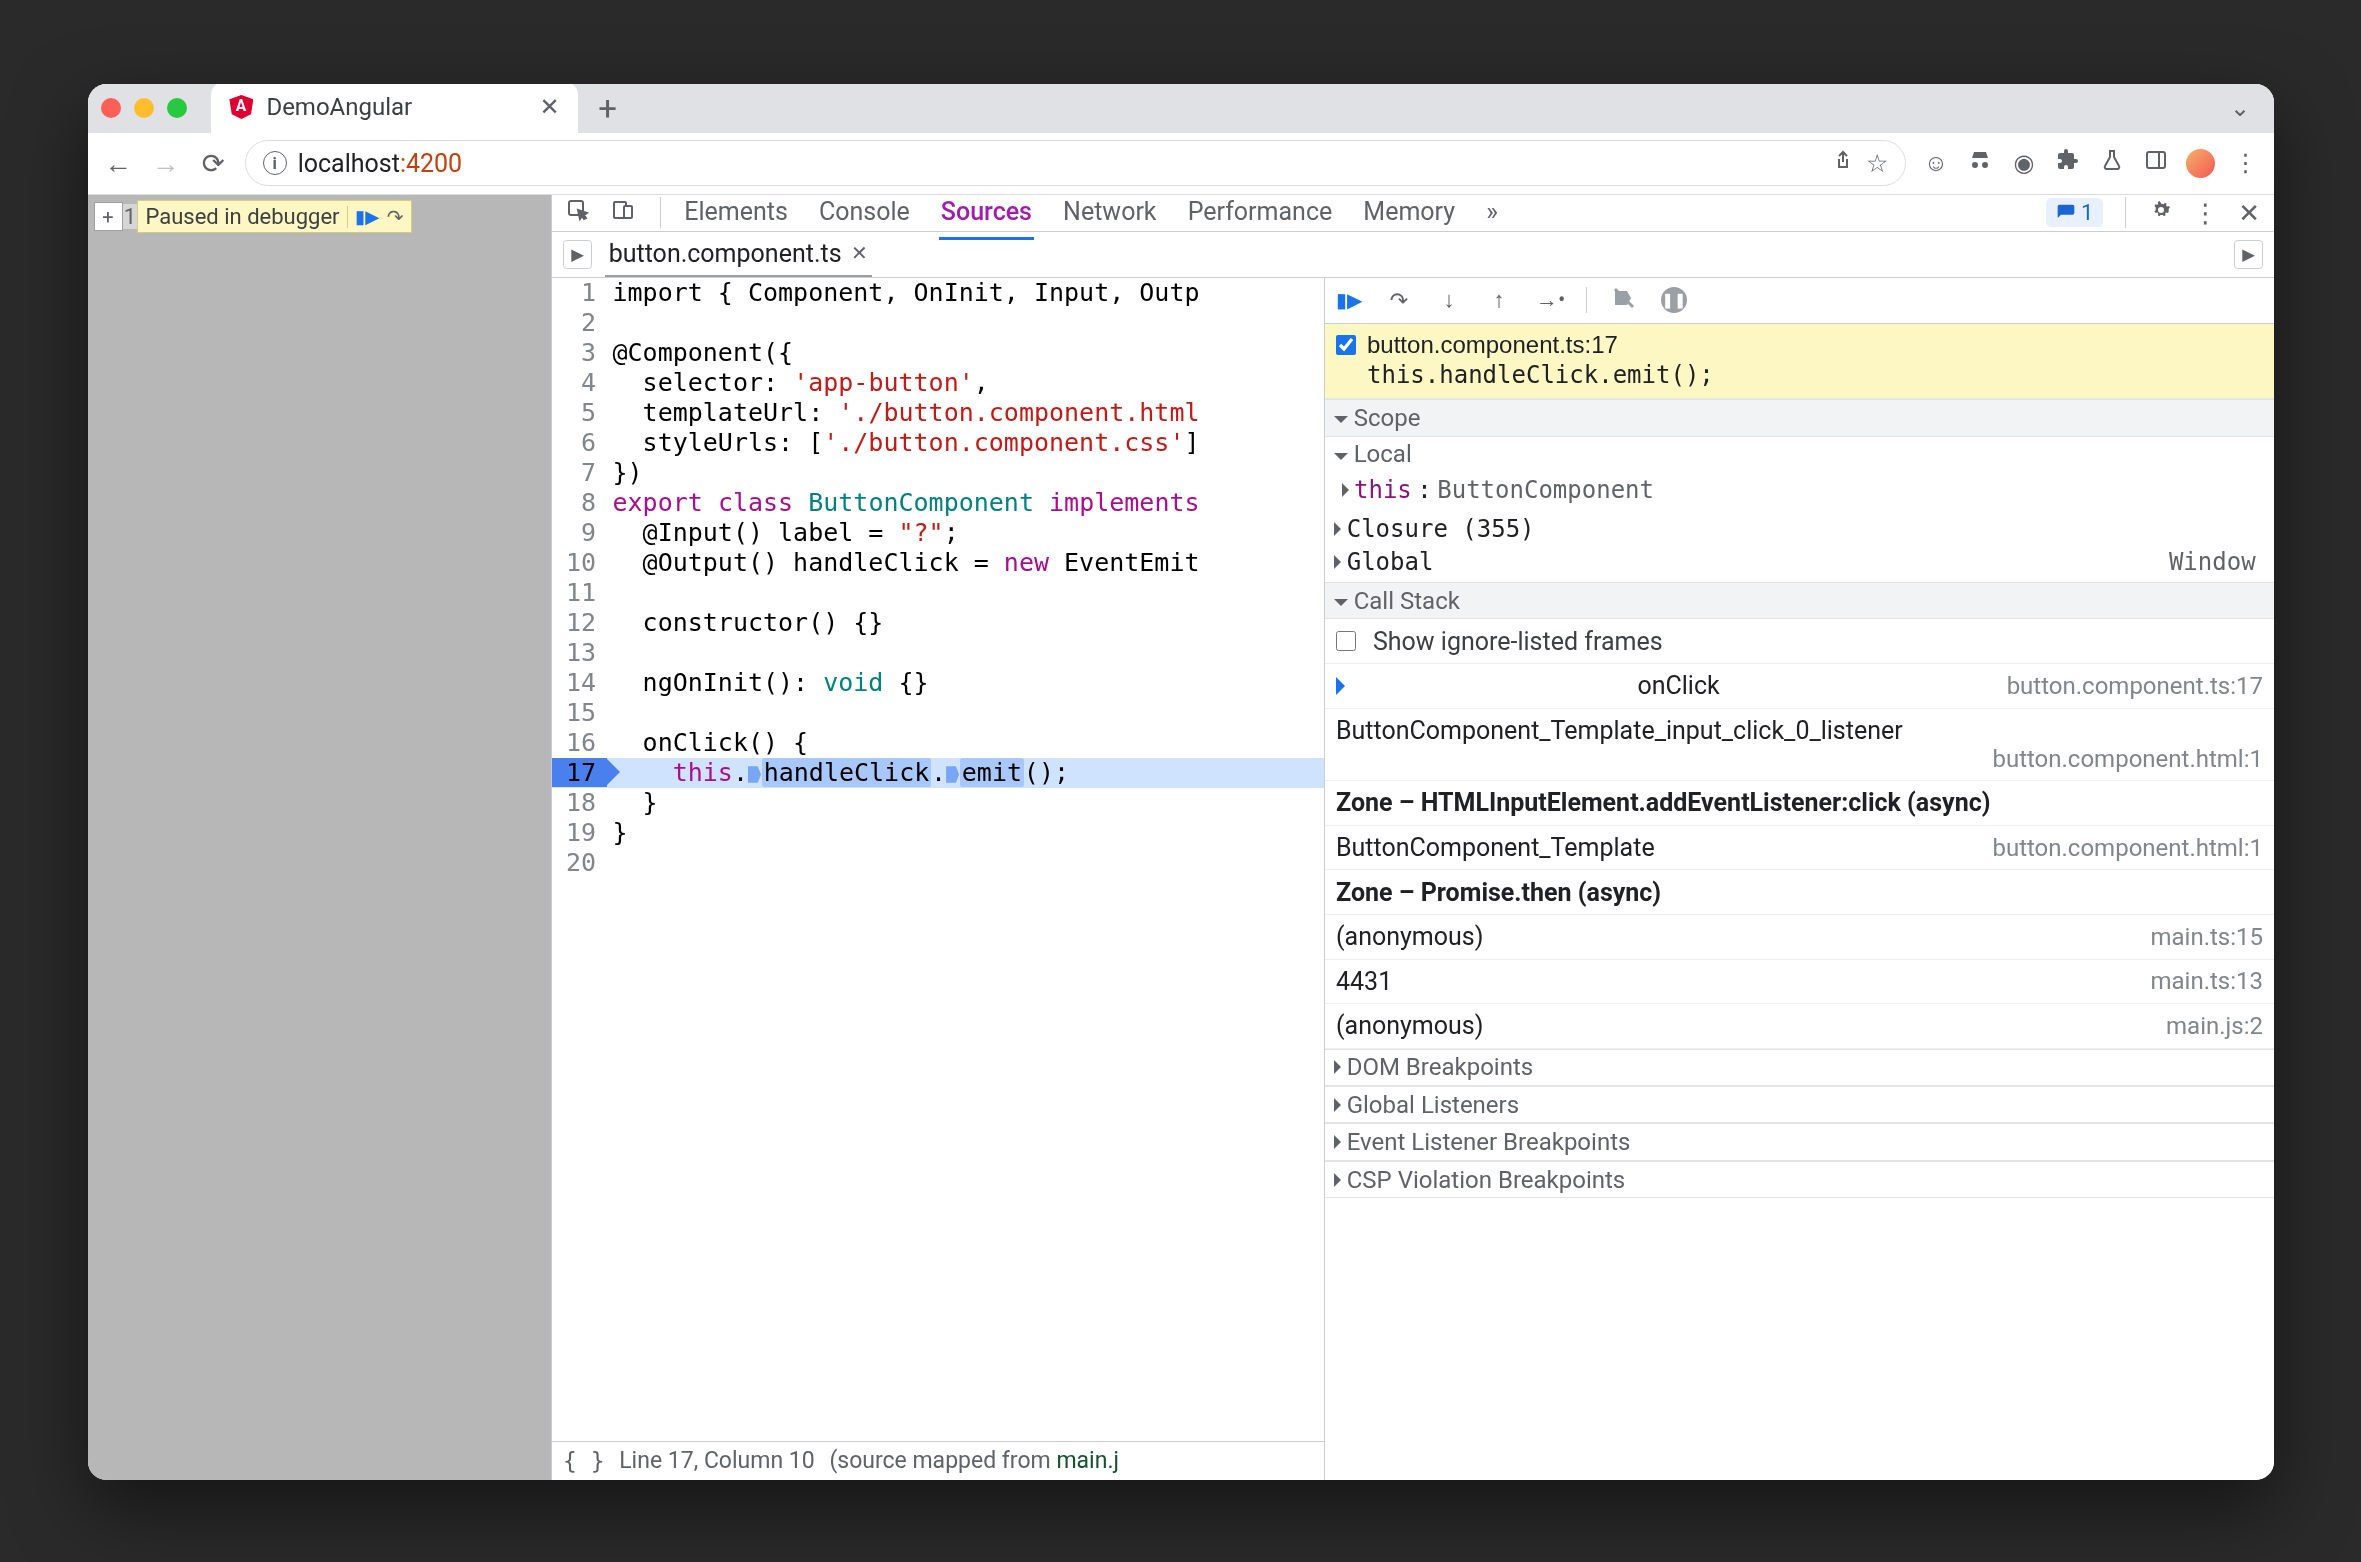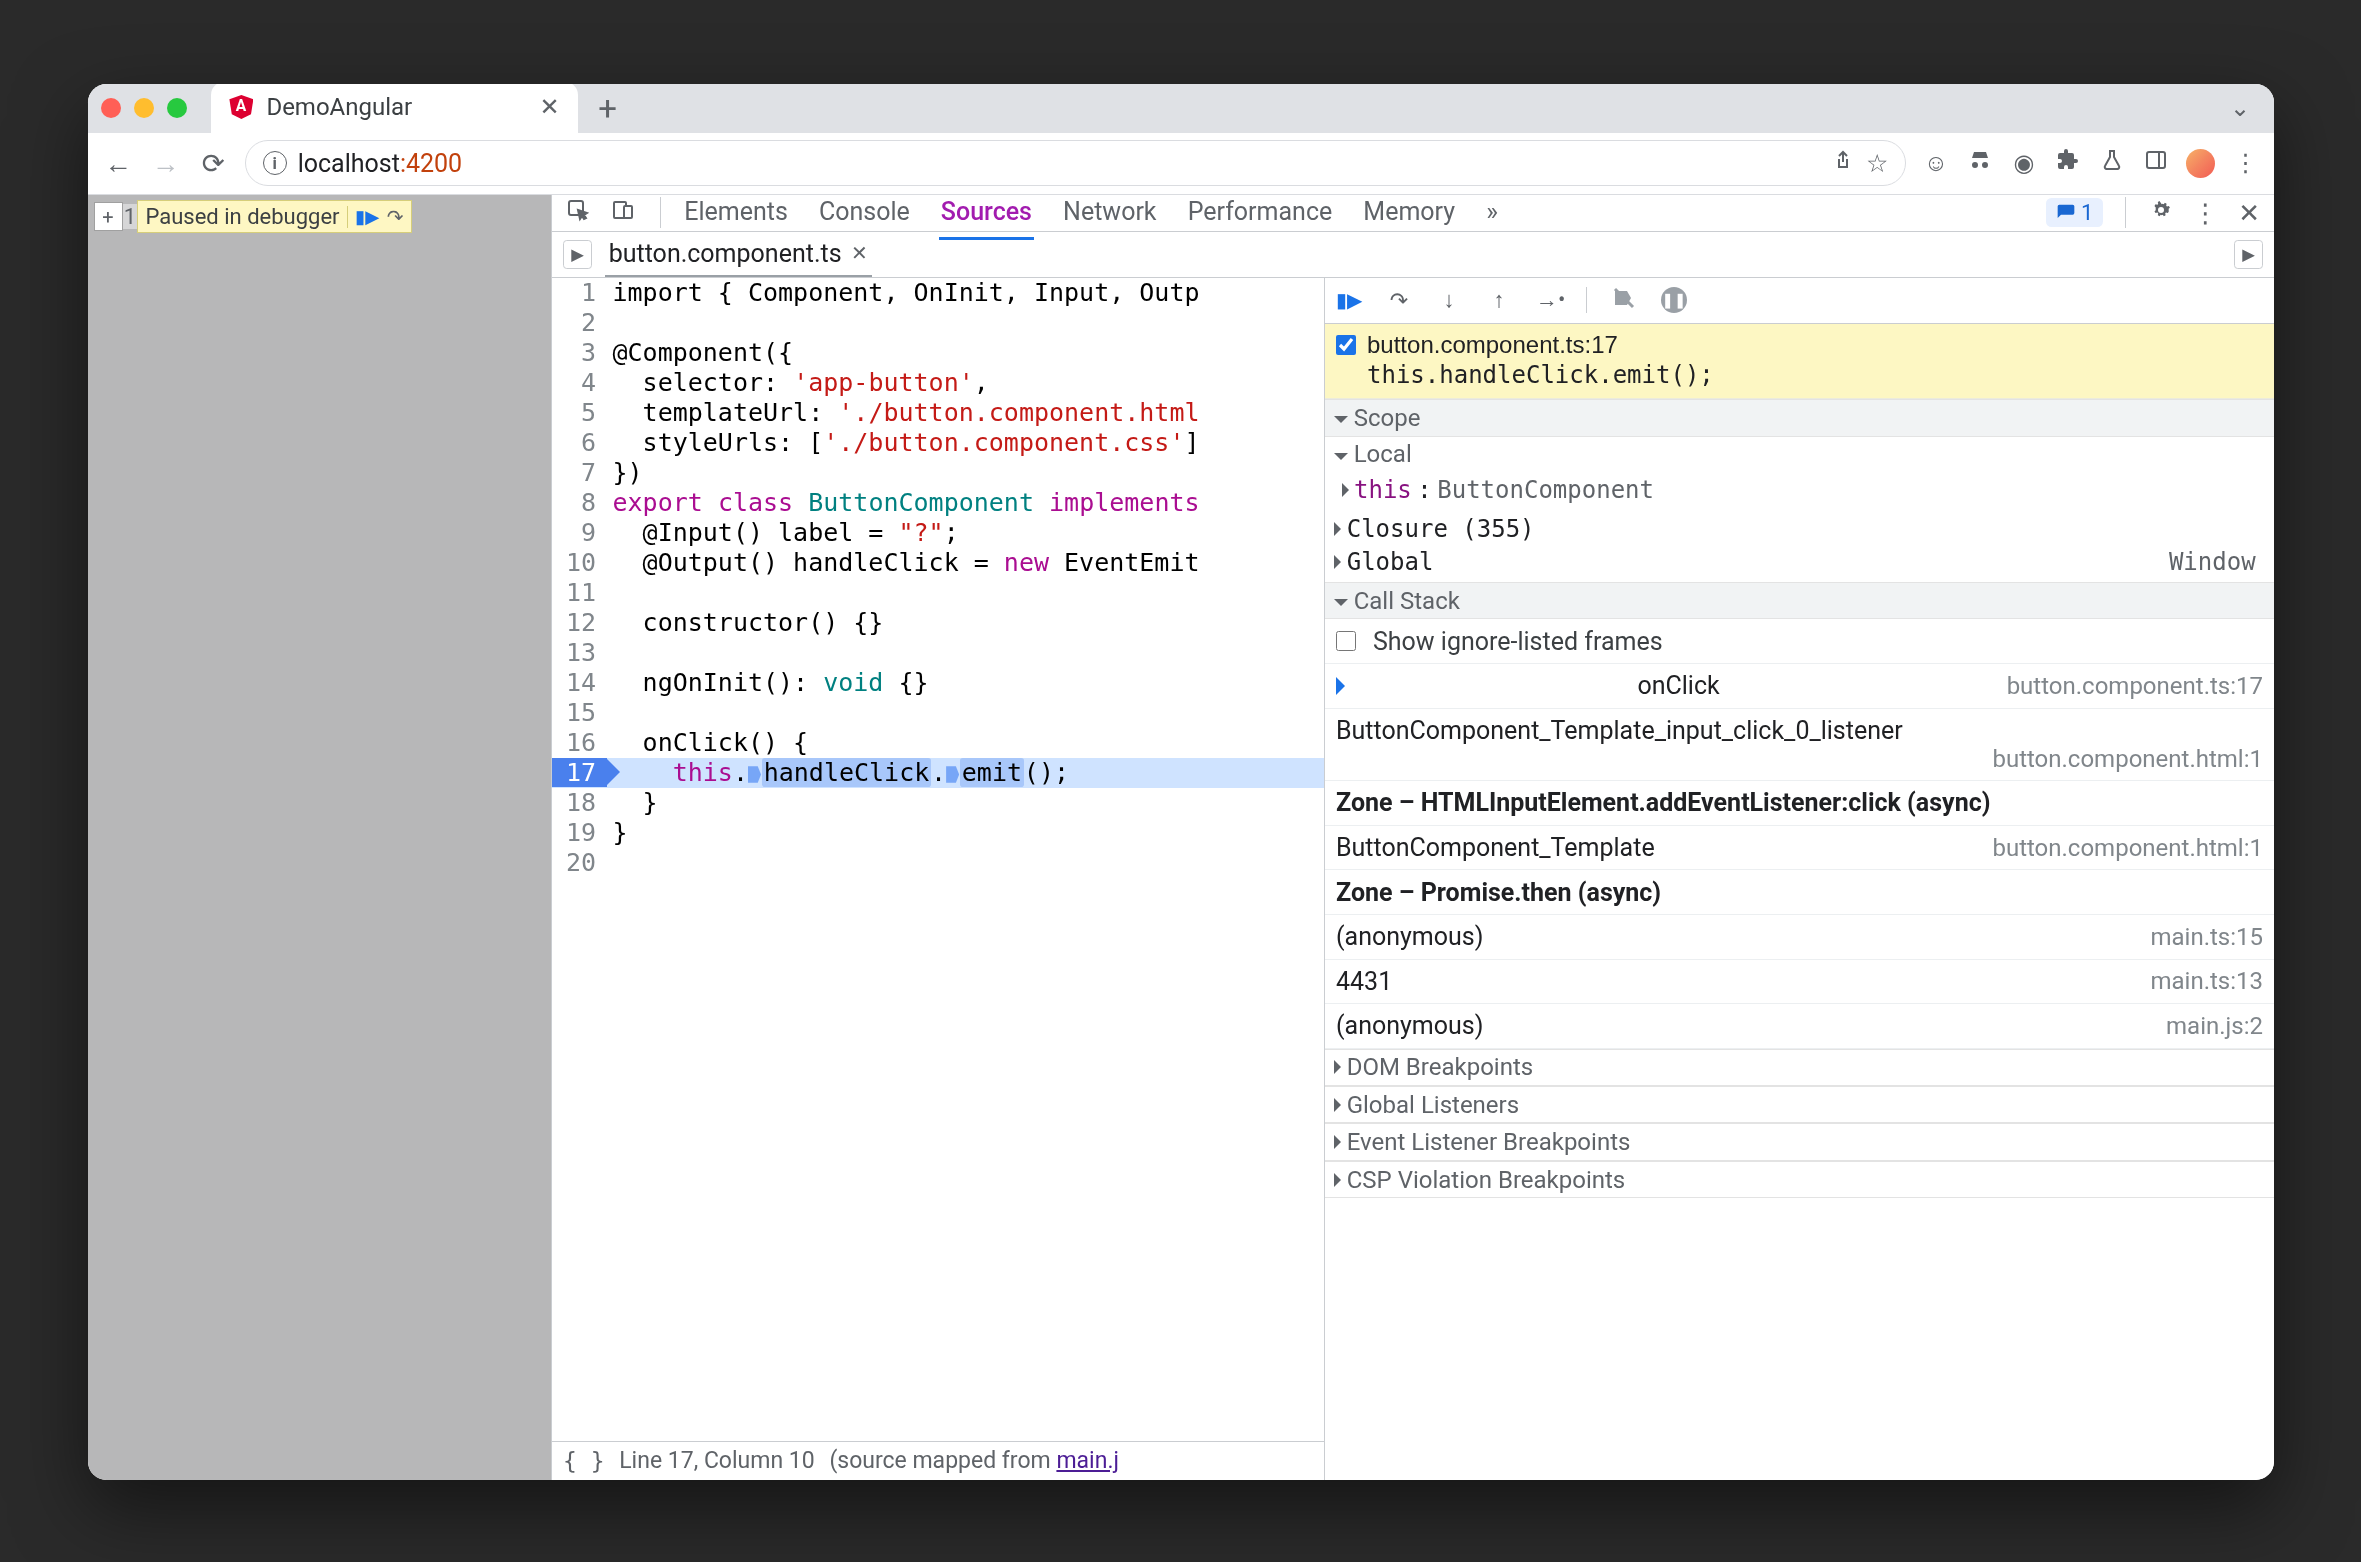--- a/index.html
+++ b/index.html
@@ -160,35 +160,35 @@
   .src-tabbar .file-tab .fx { color:#5f6368; font-size: 20px; padding-left: 5.5px;}
   .src-tabbar .spacer { flex:1; }
   
   .src-body { flex:1; display:flex; min-height:0; }
   .editor { flex:1; display:flex; flex-direction: column; min-width:0;}
   .code-scroll { flex:1; overflow:hidden; font-family: Menlo, Monaco, Consolas, monospace; font-size: 25px;}
   .code-line { display:flex; height: 30px; align-items:center;}
   .gutter { width: 55px; text-align: right; padding-right: 11px; color:#80868b;}
   .code-txt { white-space: pre; padding-left: 5.5px;}
   .hl-line { background: #cfe3ff; }
-  .hl-line .gutter { background:#4a80ed; color:#ffffff; position:relative;}
+  .hl-line .gutter { background:#4a80ed; color:#000000; position:relative;}
   .hl-line .gutter::after {
     content:''; position:absolute; right:-13px; top:0; border: 14.7px solid transparent;
     border-left-color:#4a80ed; border-right-width:0;
   }
   .tk-kw { color:#aa0d91; } .tk-str{ color:#c41a16;} .tk-type{color:#008080;}
   .hl-prop { background:#a8c7fa; border-radius:2.8px; padding: 0 1.8px;}
   .minimark { display:inline-block; width:13px; height:16.5px; background:#77a6f7;
    clip-path: polygon(0 0, 75% 0, 100% 50%, 75% 100%, 0 100%); margin-right:0.9px; vertical-align:-1.8px;}
   .editor-status {
     height:39px; border-top:0.9px solid #cacdd1; display:flex; align-items:center;
     padding: 0 11px; gap: 14.7px; color:#5f6368; font-size:23px;
   }
   .editor-status .braces { font-family: Menlo, monospace; color:#5f6368;}
-  .editor-status .mapped a { color:#4c1d95; text-decoration: underline;}
+  .editor-status .mapped a { color:#14532d; }
   
   .dbg {
     width: 950px; border-left:0.9px solid #cacdd1; display:flex; flex-direction:column;
     font-size:25px; color:#202124;
   }
   .dbg-toolbar {
     height:46px; border-bottom:0.9px solid #cacdd1;
     display:flex; align-items:center; padding:0 11px; gap: 24px;
     color:#5f6368;
   }

